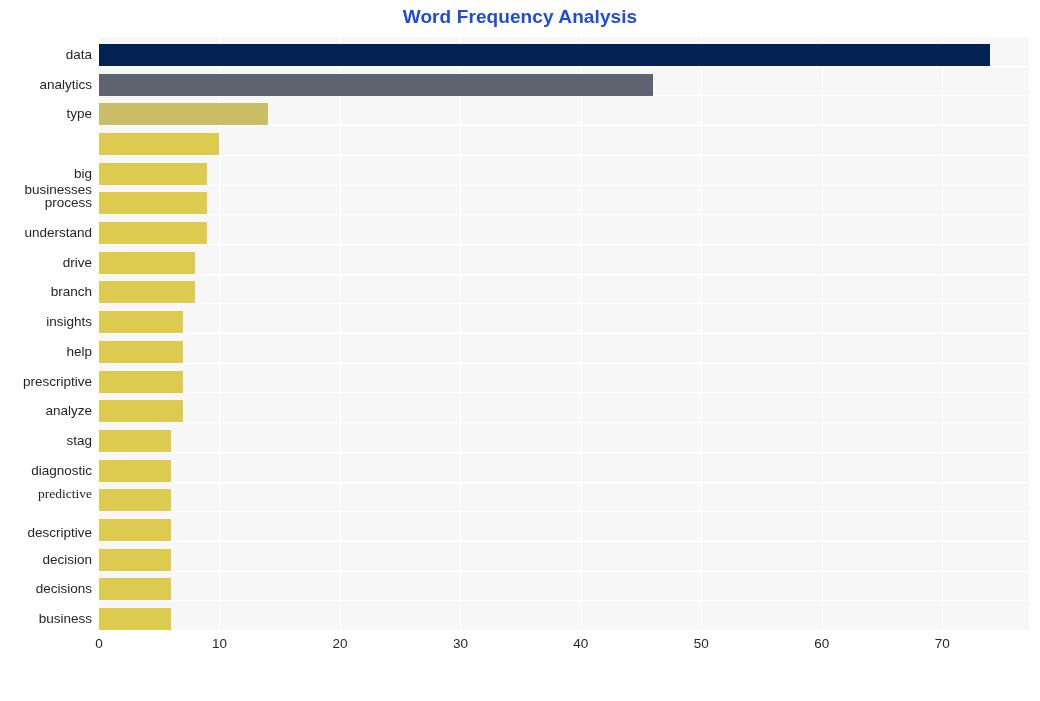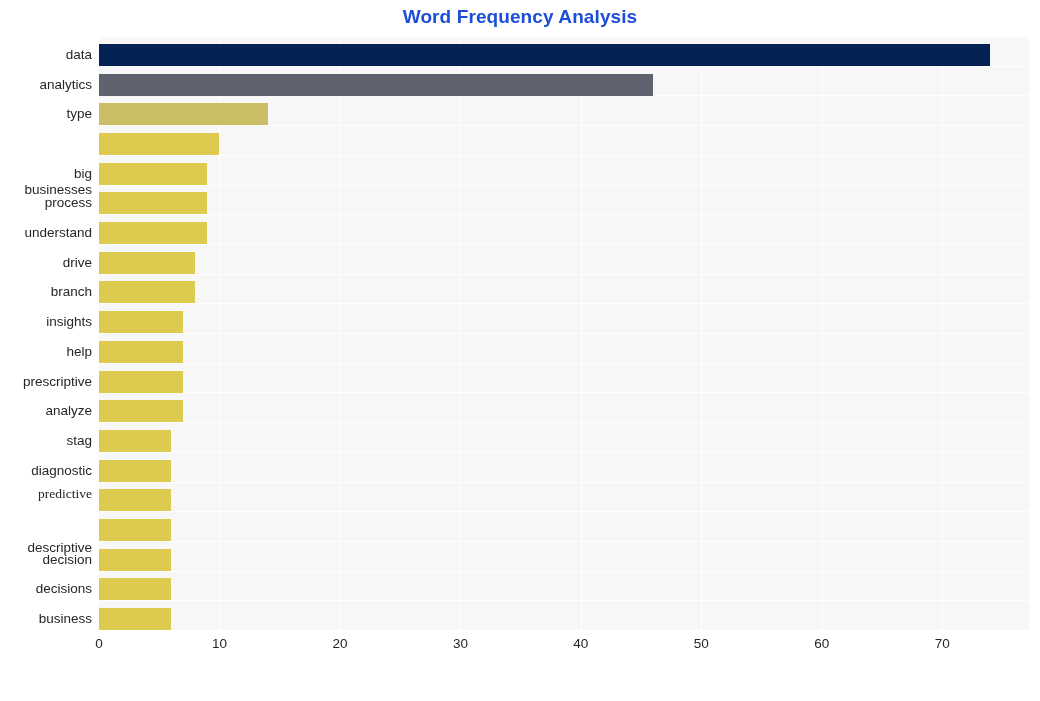--- a/index.html
+++ b/index.html
@@ -183,21 +183,21 @@
       <div class="ylabel" style="top: 186.05px;">understand</div>
       <div class="ylabel" style="top: 215.75px; padding-left: 27px;">drive</div>
       <div class="ylabel" style="top: 245.45px;">branch</div>
       <div class="ylabel" style="top: 275.15px;">insights</div>
       <div class="ylabel" style="top: 304.85px;">help</div>
       <div class="ylabel" style="top: 334.55px;">prescriptive</div>
       <div class="ylabel" style="top: 364.25px;">analyze</div>
       <div class="ylabel" style="top: 393.95px;">stag</div>
       <div class="ylabel" style="top: 423.65px;">diagnostic</div>
       <div class="ylabel" style="top: 447px; font-family: Liberation Serif, serif;">predictive</div>
-      <div class="ylabel" style="top: 501px;">descriptive</div>
+      <div class="ylabel" style="top: 486px;">descriptive</div>
       <div class="ylabel" style="top: 512.75px;">decision</div>
       <div class="ylabel" style="top: 542.45px;">decisions</div>
       <div class="ylabel" style="top: 572.15px;">business</div>
     </div>
 
   <div id="xlabels">
       <div class="xlabel" style="left: 99px;">0</div>
       <div class="xlabel" style="left: 219.466px;">10</div>
       <div class="xlabel" style="left: 339.933px;">20</div>
       <div class="xlabel" style="left: 460.399px;">30</div>

